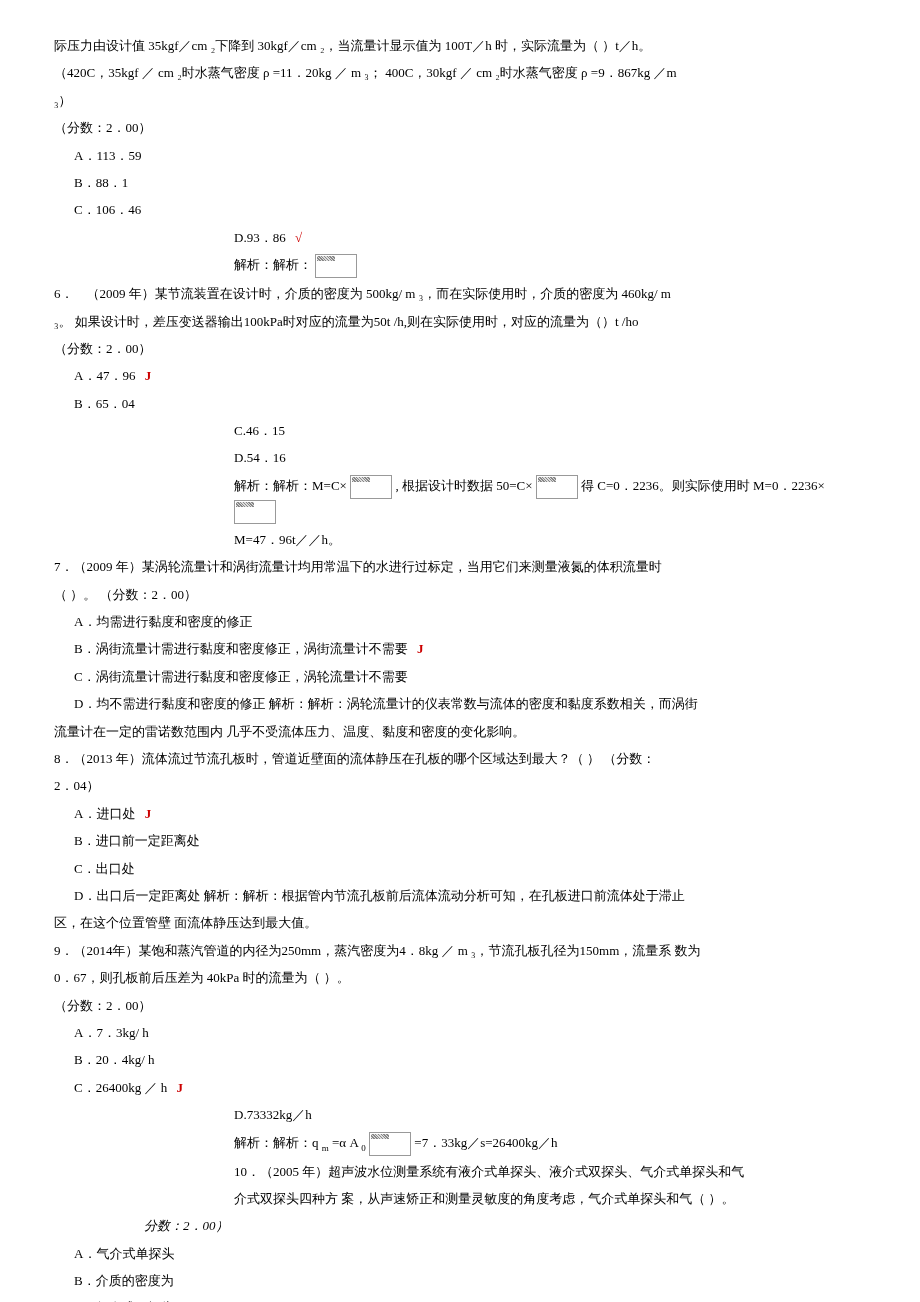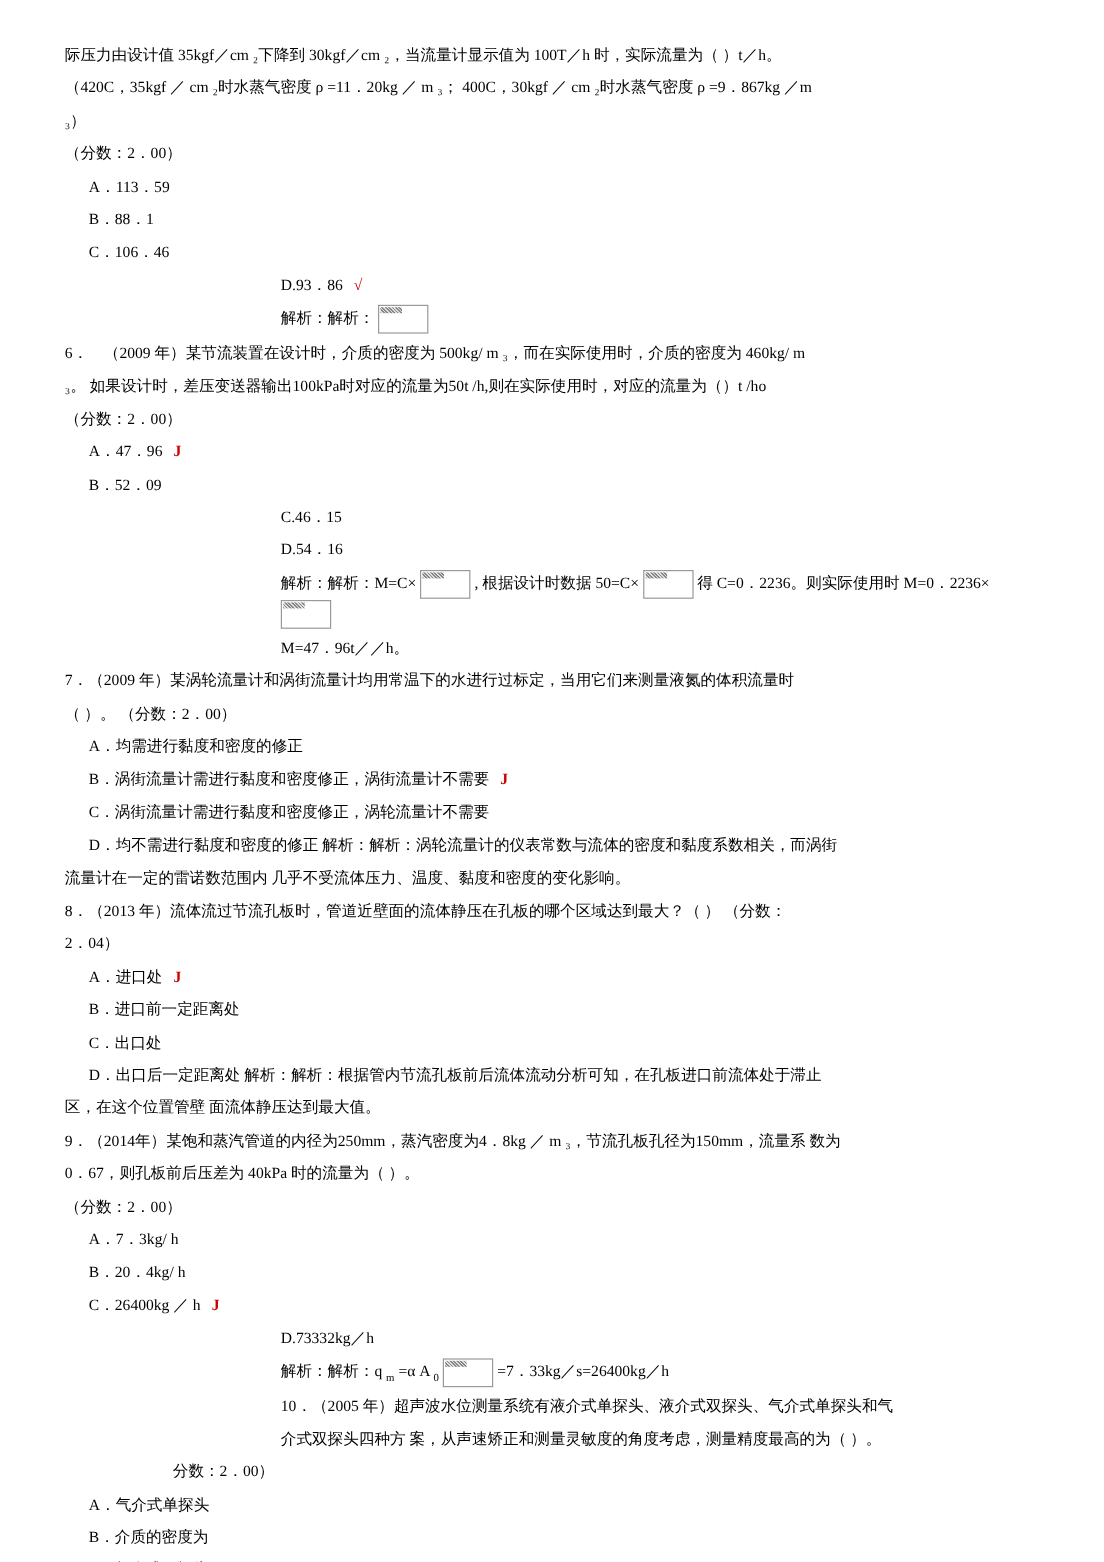--- a/index.html
+++ b/index.html
@@ -54,21 +54,21 @@
   <span class="imgbox"></span>
 </div>
 
 <div class="block">6．　（2009 年）某节流装置在设计时，介质的密度为 500kg/ m ₃，而在实际使用时，介质的密度为 460kg/ m</div>
 <div class="block">₃。 如果设计时，差压变送器输出100kPa时对应的流量为50t /h,则在实际使用时，对应的流量为（）t /ho</div>
 <div class="block">（分数：2．00）</div>
 <div class="block indent1">
   <span>A．47．96</span>
   <span class="check">J</span>
 </div>
-<div class="block indent1">B．52．09</div>
+<div class="block indent1">B．65．04</div>
 <div class="block indent2">C.46．15</div>
 <div class="block indent2">D.54．16</div>
 <div class="block indent2">
   <span>解析：解析：M=C×</span>
   <span class="imgbox"></span>
   <span>, 根据设计时数据 50=C×</span>
   <span class="imgbox"></span>
   <span>得 C=0．2236。则实际使用时 M=0．2236×</span>
   <span class="imgbox"></span>
 </div>
@@ -106,17 +106,17 @@
   <span class="check">J</span>
 </div>
 <div class="block indent2">D.73332kg／h</div>
 <div class="block indent2">
   <span>解析：解析：q </span><span class="sub">m</span><span> =α A </span><span class="sub">0</span>
   <span class="imgbox"></span>
   <span>=7．33kg／s=26400kg／h</span>
 </div>
 
 <div class="block indent2">10．（2005 年）超声波水位测量系统有液介式单探头、液介式双探头、气介式单探头和气</div>
-<div class="block indent2">介式双探头四种方 案，从声速矫正和测量灵敏度的角度考虑，测量精度最高的为（ ）。</div>
-<div class="block" style="padding-left:90px;">分数：2．00）</div>
+<div class="block indent2">介式双探头四种方 案，从声速矫正和测量灵敏度的角度考虑，气介式单探头和气（ ）。</div>
+<div class="block" style="padding-left:90px;font-style:italic;">分数：2．00）</div>
 <div class="block indent1">A．气介式单探头</div>
 <div class="block indent1">B．介质的密度为</div>
 <div class="block indent1">C．气介式双探头</div>
 
 </body></html>

